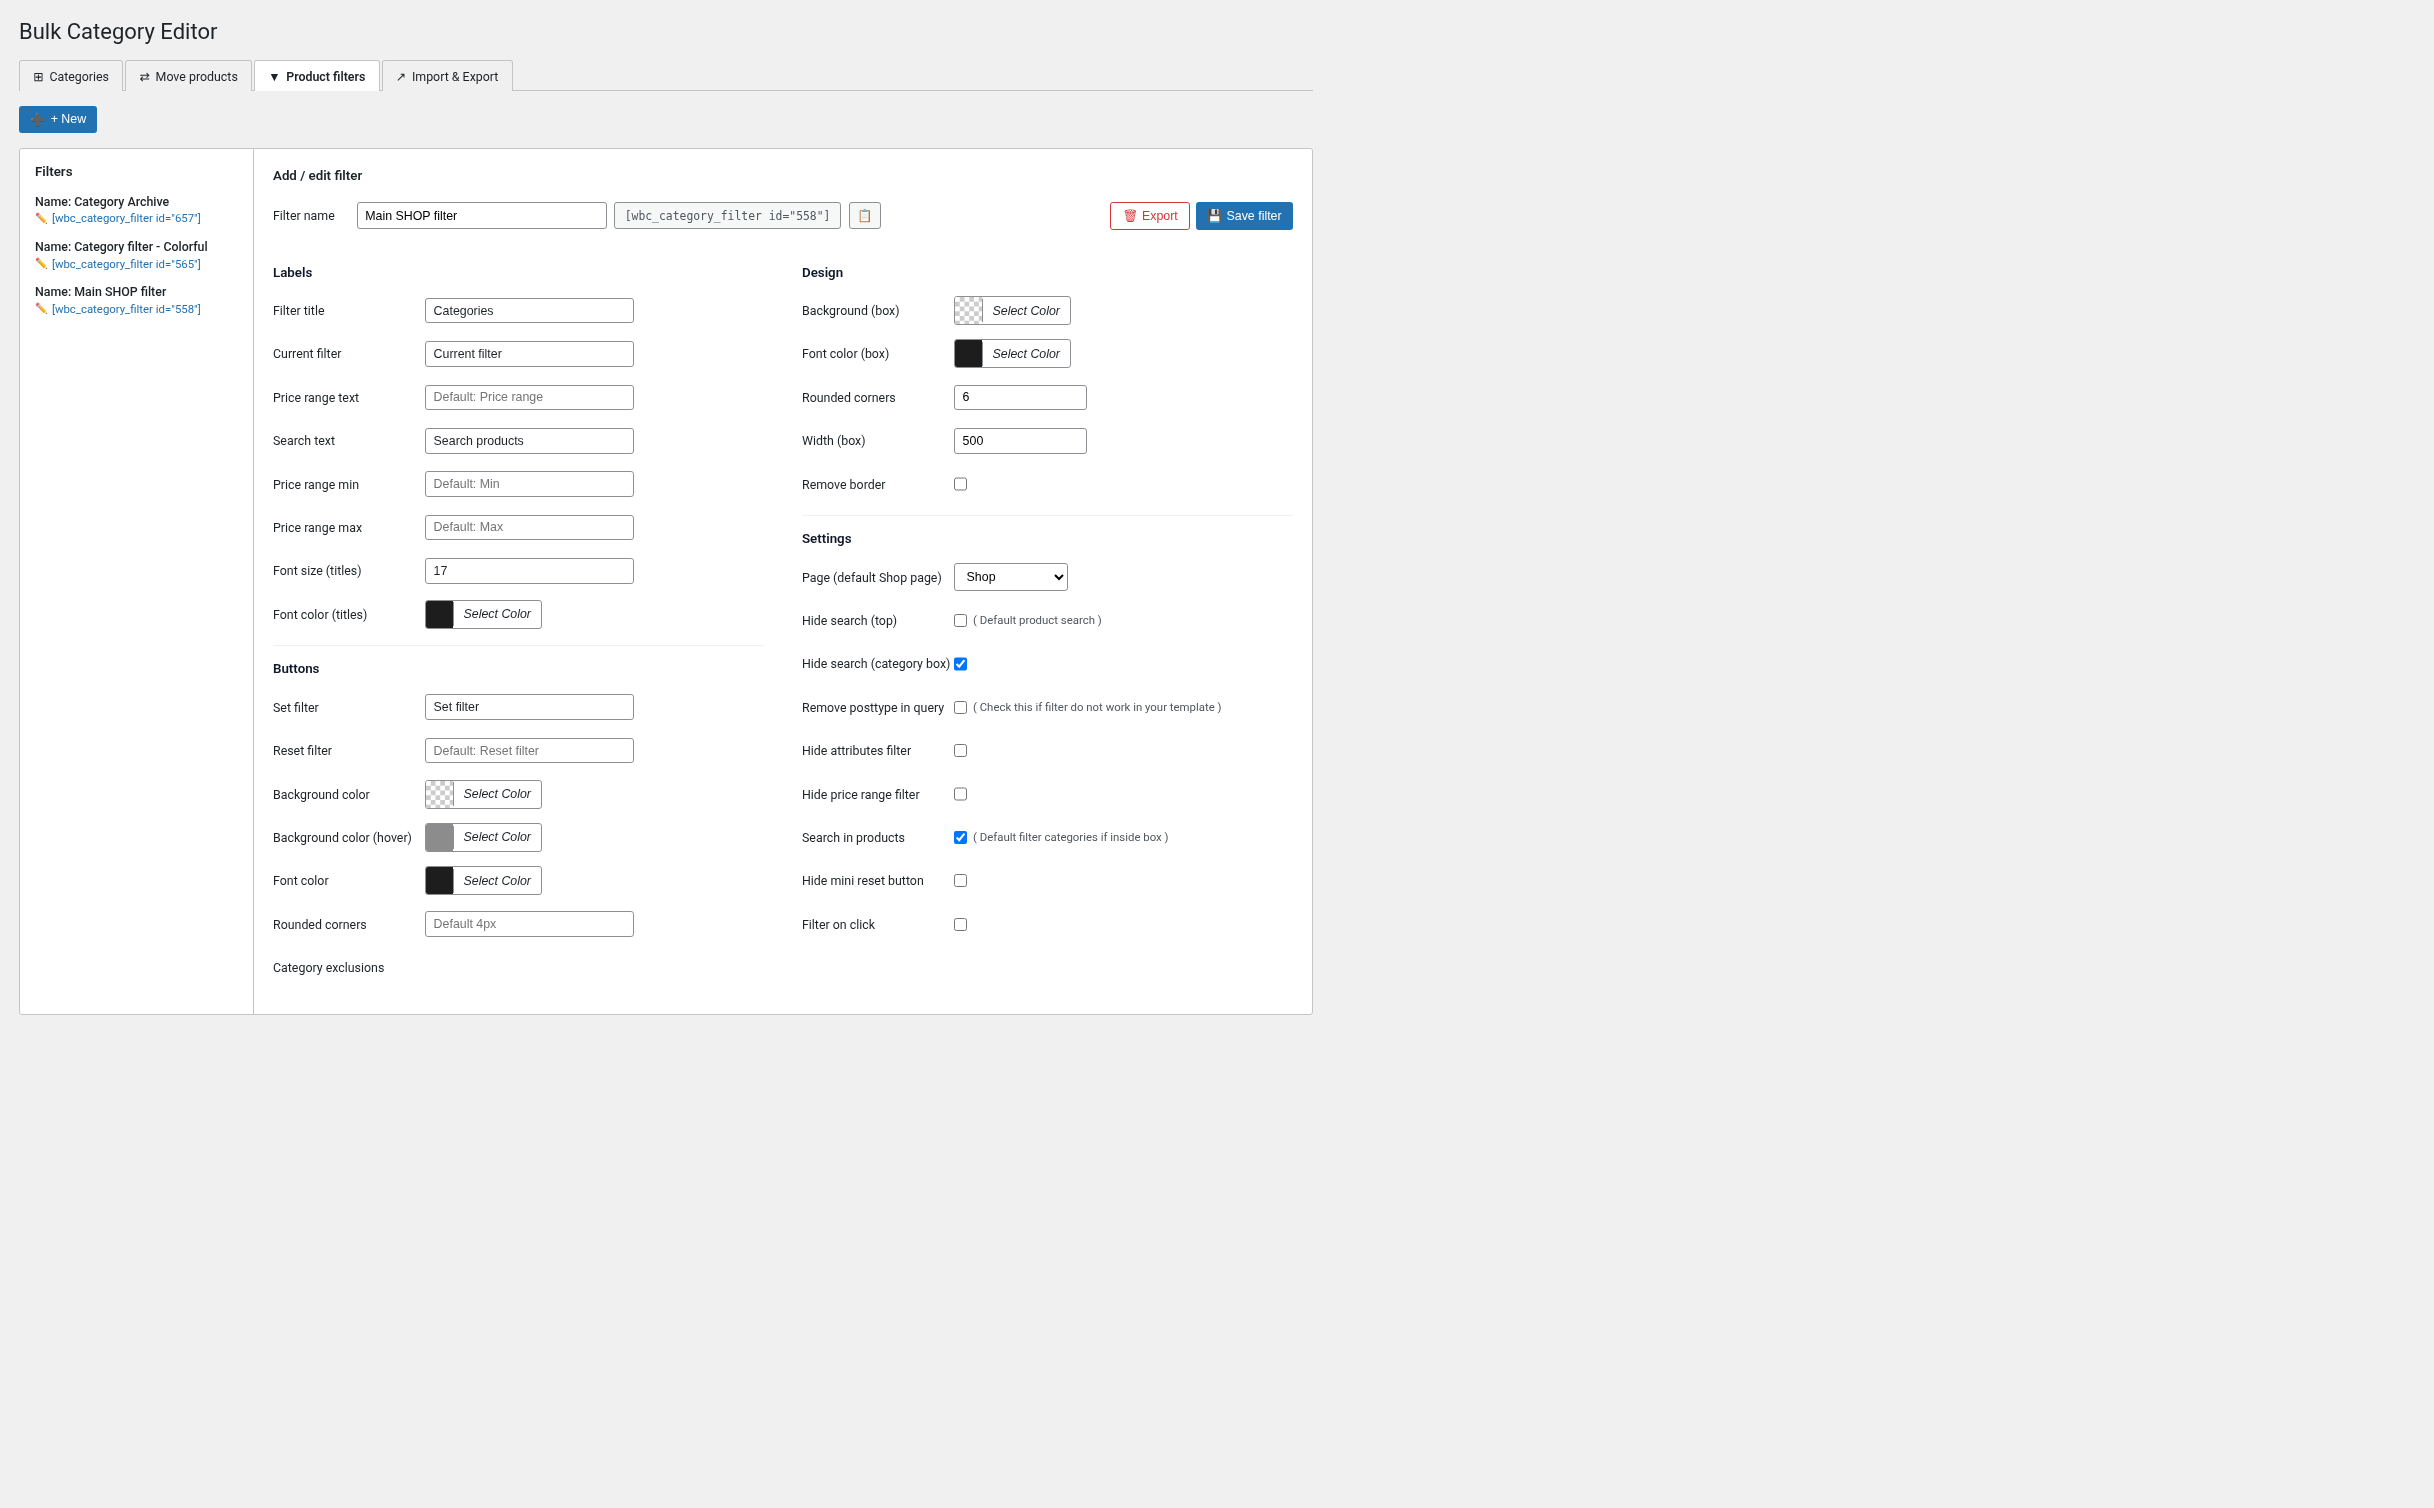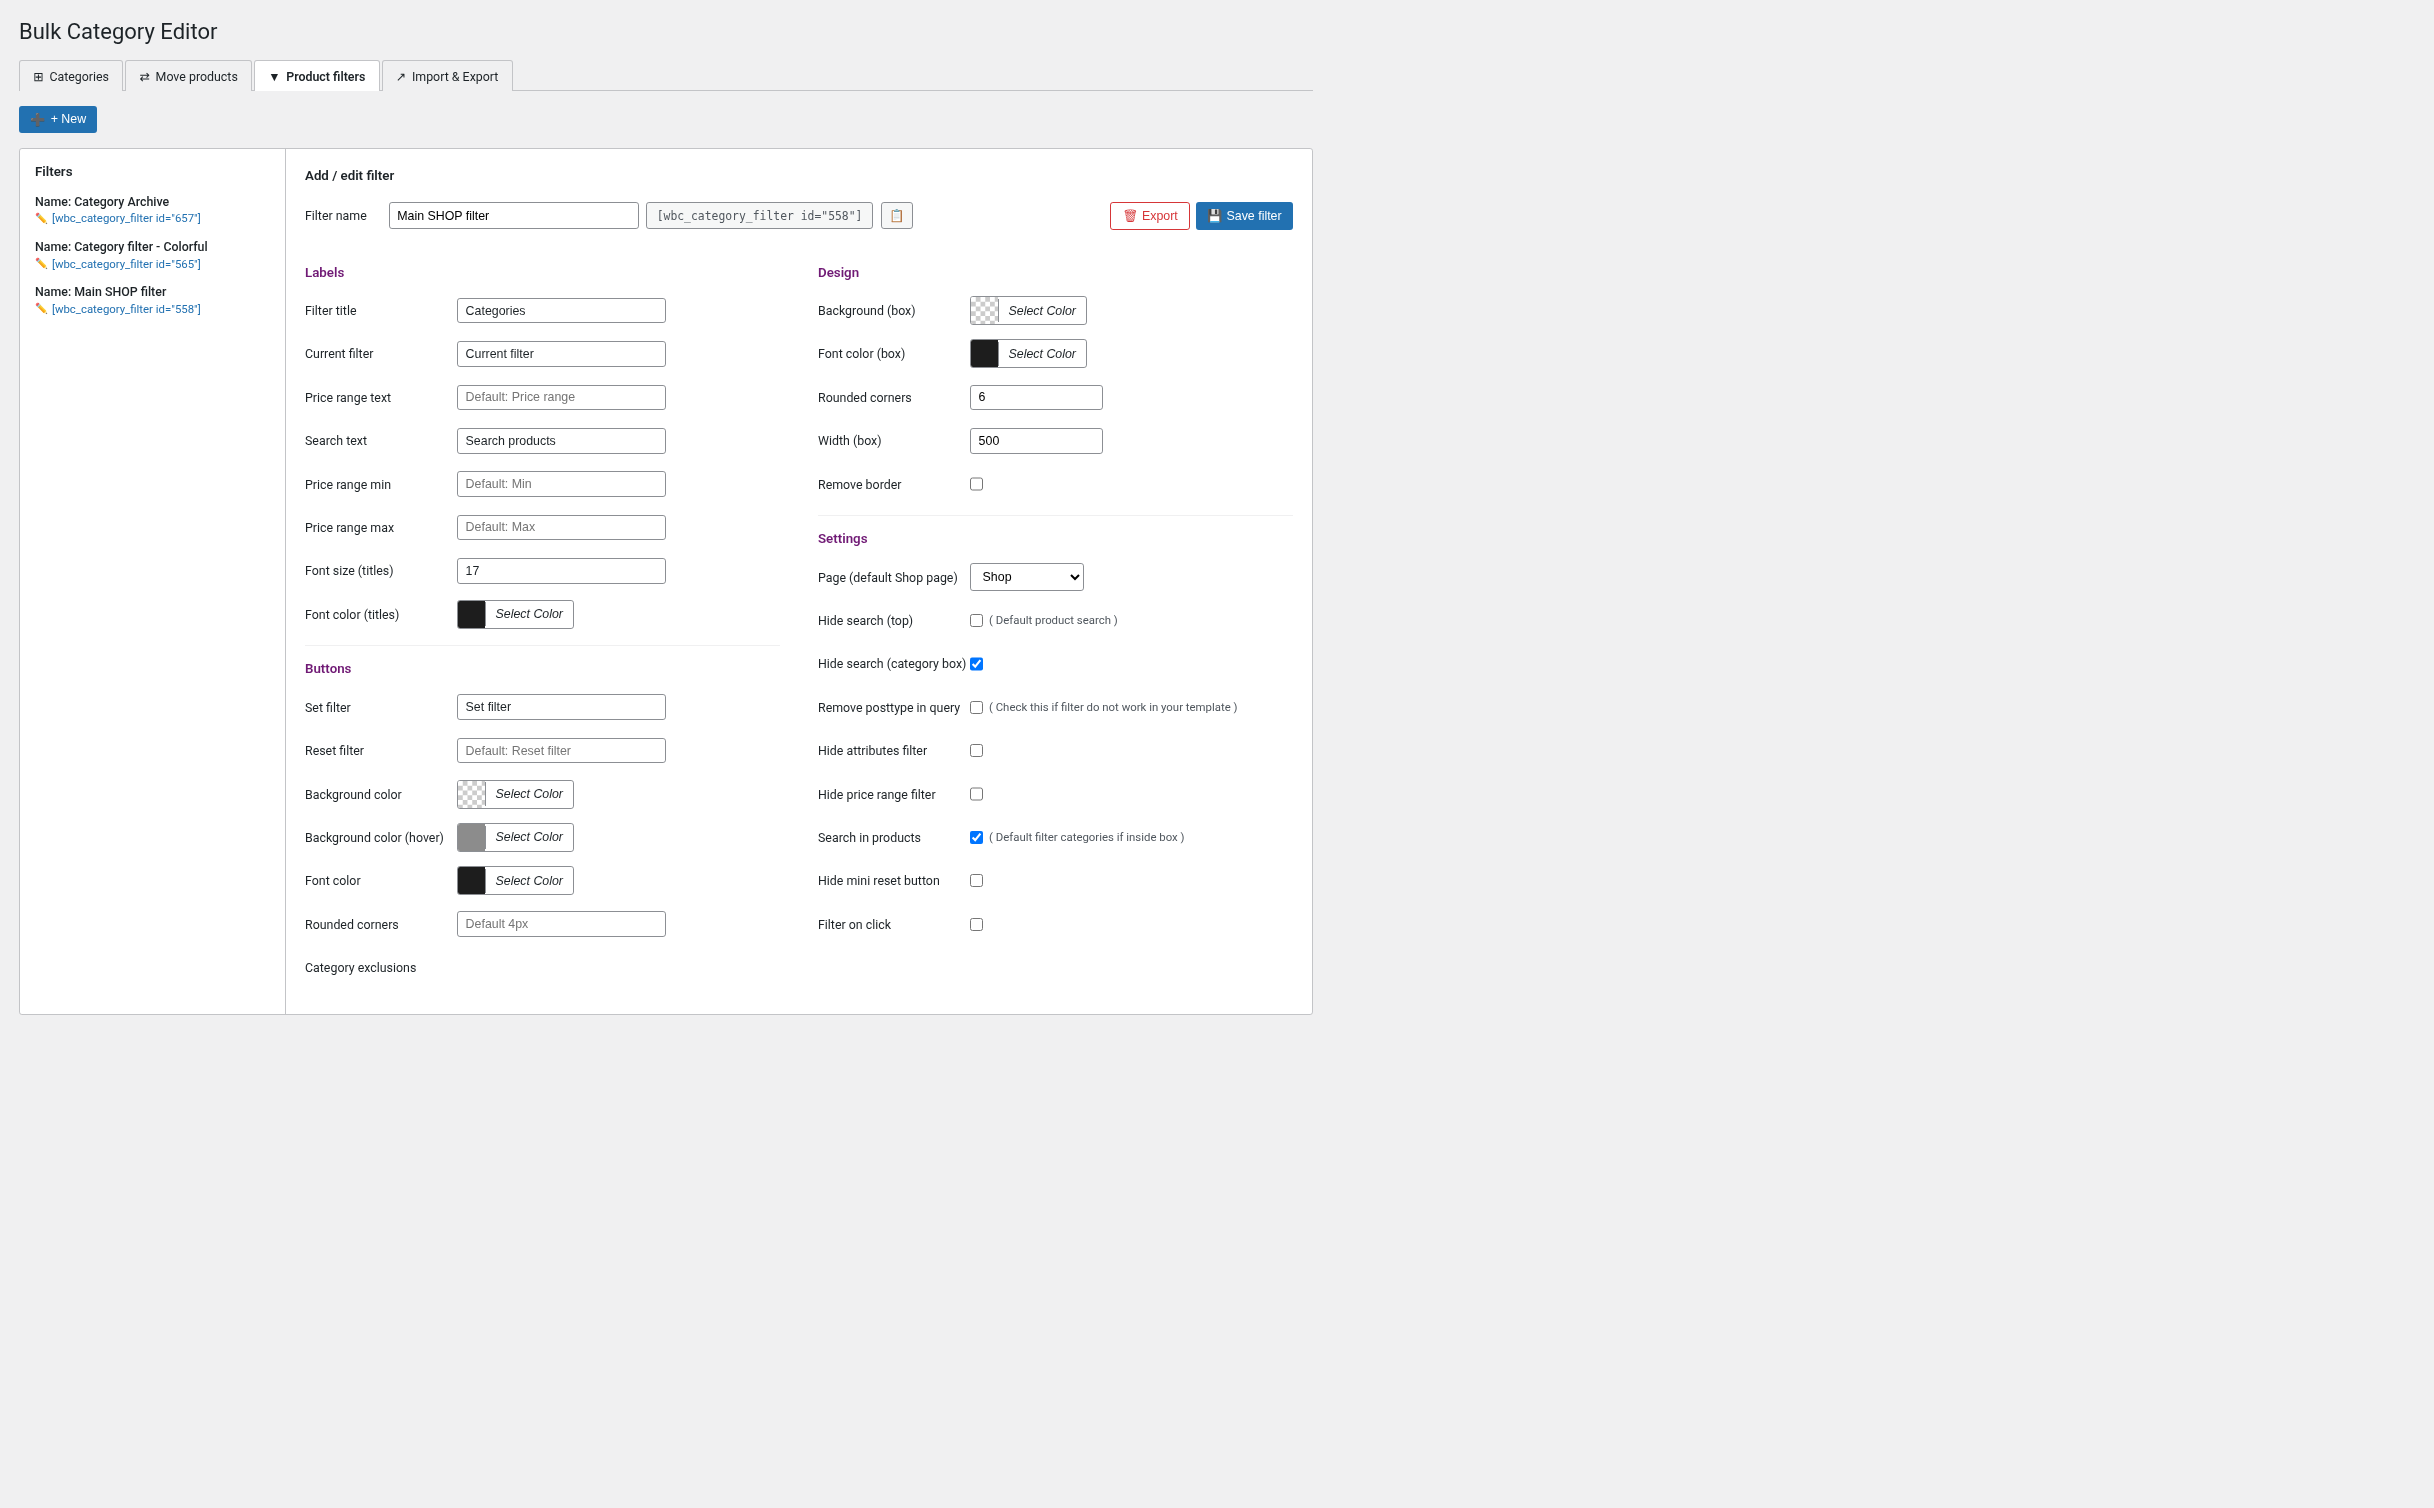--- a/index.html
+++ b/index.html
@@ -61,21 +61,21 @@
       margin-bottom: 15px;
     }
     .main-panel {
       background: #fff;
       border: 1px solid #c3c4c7;
       border-radius: 2.9px;
       display: flex;
       min-height: 666px;
     }
     .sidebar {
-      width: 266px;
+      width: 234px;
       border-right: 1px solid #c3c4c7;
       padding: 15px;
       flex-shrink: 0;
     }
     .sidebar-title {
       font-size: 13.3px;
       font-weight: 600;
       margin-bottom: 15px;
       color: #1d2327;
     }
@@ -172,21 +172,21 @@
       font-size: 12.4px;
     }
     .two-col {
       display: grid;
       grid-template-columns: 1fr 1fr;
       gap: 0 38px;
     }
     .section-title {
       font-size: 13.3px;
       font-weight: 600;
-      color: #701a75;
+      color: #0f172a;
       margin-bottom: 15px;
       margin-top: 7.6px;
     }
     .form-row {
       display: flex;
       align-items: center;
       margin-bottom: 11.4px;
       min-height: 32px;
     }
     .form-label {

